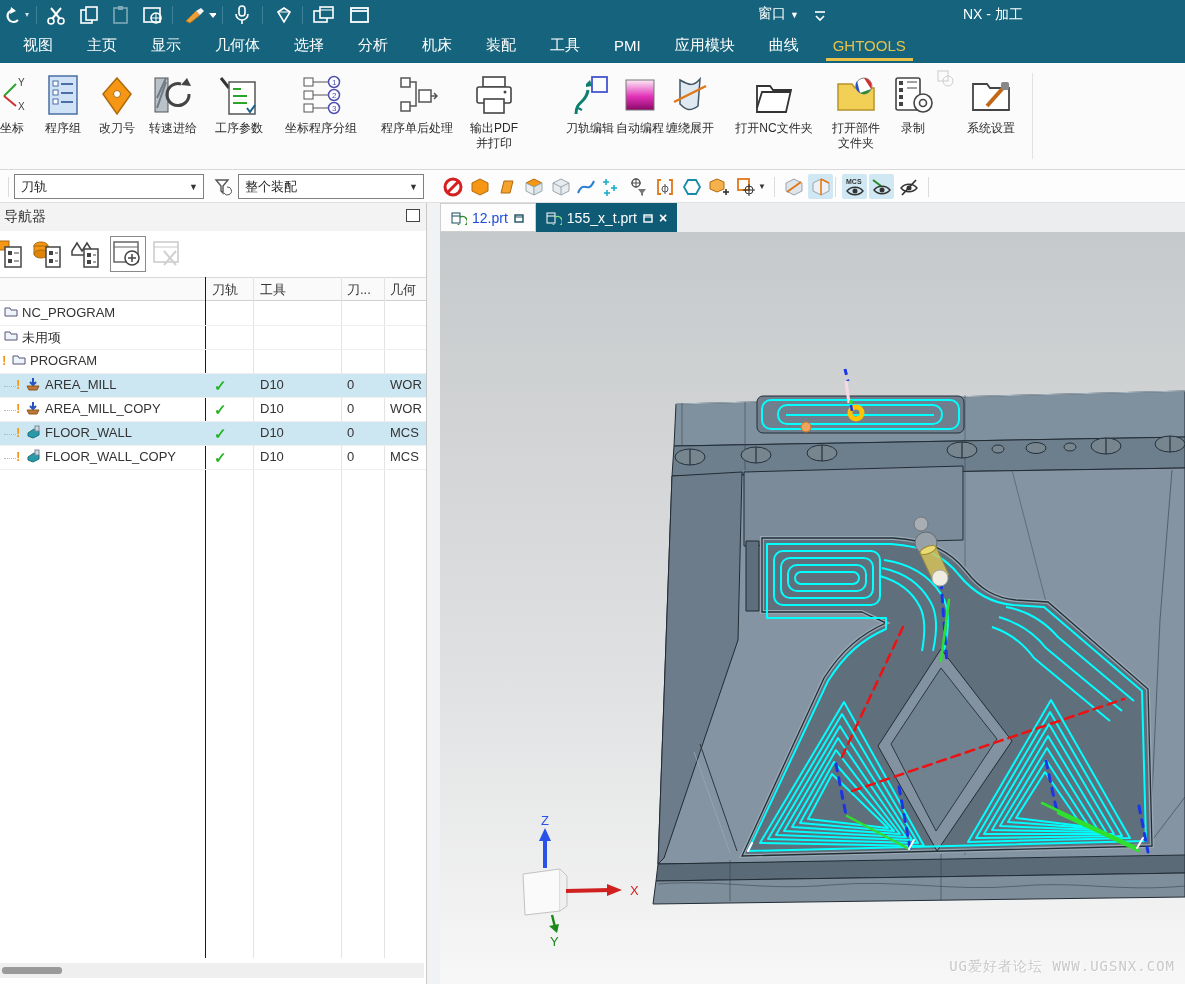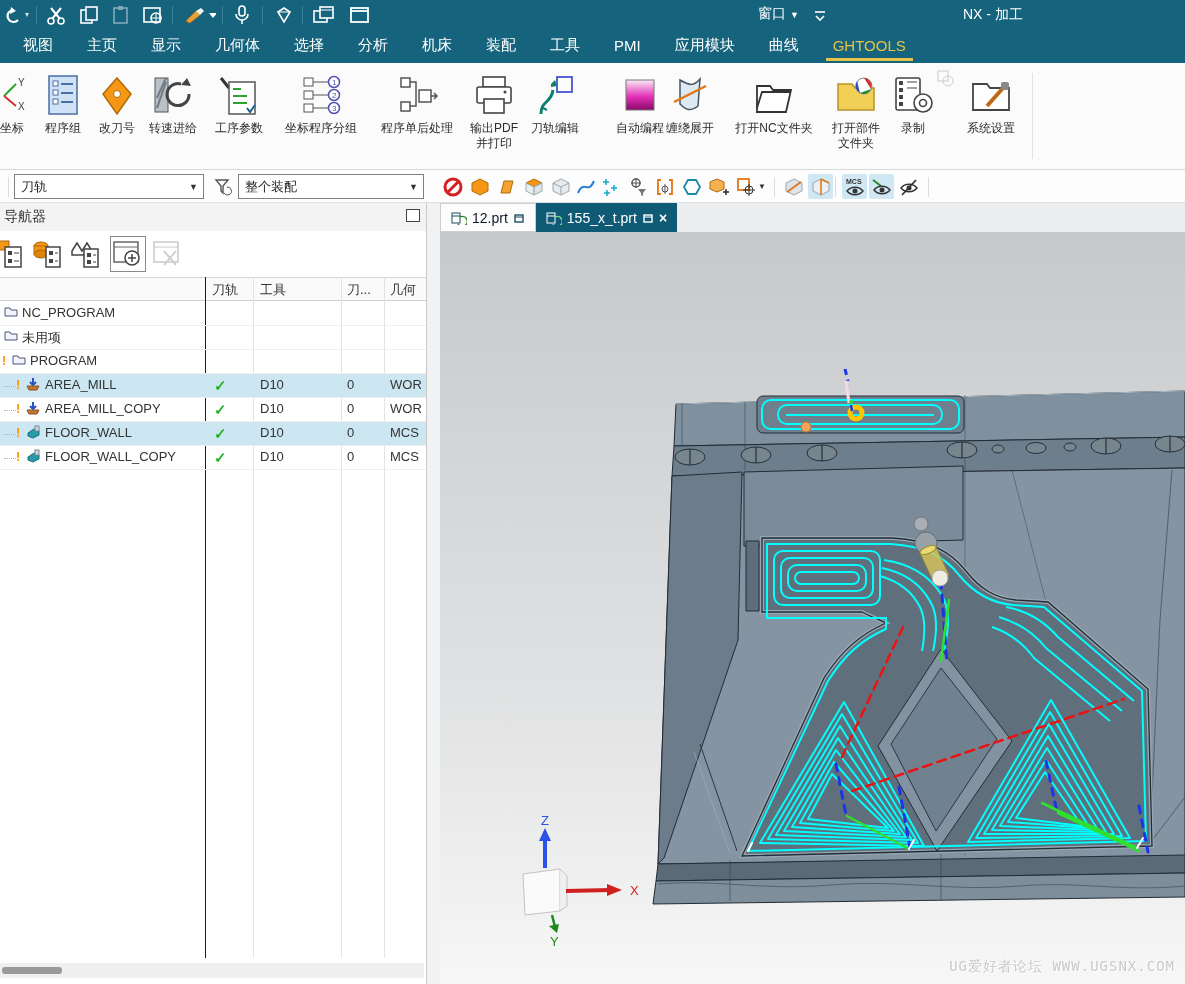--- a/index.html
+++ b/index.html
@@ -62,21 +62,21 @@
   .cell { position:absolute; top:3px; }
   .warn { color:#f59714; font-weight:bold; margin-right:4px; }
   .check { color:#24b324; font-weight:bold; font-size:15px; }
   .treedot { display:inline-block; width:12px; border-top:1px dotted #b5b5b5; margin:0 2px 3px 2px; }
   #nav-hscroll { position:absolute; left:0; bottom:6px; width:424px; height:15px; background:#efefef; }
   #nav-hscroll .thumb { position:absolute; left:2px; top:4px; width:60px; height:7px; background:#9a9a9a; border-radius:3px; }
 
   
   #filetabs { position:absolute; left:440px; top:203px; width:745px; height:29px; background:#ebedee; display:flex; }
   .ftab { height:29px; display:flex; align-items:center; padding:0 10px; font-size:14px; gap:5px; }
-  .ftab.inactive { background:#fdfdfd; color:#0f172a; border:1px solid #cfcfcf; }
+  .ftab.inactive { background:#fdfdfd; color:#1d4ed8; border:1px solid #cfcfcf; }
   .ftab.active { background:#0f5a75; color:#fff; }
   #viewport { position:absolute; left:440px; top:232px; width:745px; height:752px; }
   #watermark { position:absolute; right:10px; bottom:8px; font-family:"DejaVu Sans Mono", monospace;
     font-size:14px; color:#c9c9c9; letter-spacing:1px; text-shadow:1px 1px 0 #ffffff; }
   #divider { position:absolute; left:427px; top:203px; width:13px; height:781px; background:#f1f2f3; }
 </style>
 </head>
 <body>
 
 <div id="titlebar">
@@ -275,21 +275,21 @@
       <svg width="44" height="44">
           <rect x="6" y="4" width="9" height="9" fill="#fff" stroke="#555" stroke-width="1.5"></rect>
           <rect x="6" y="28" width="9" height="9" fill="#fff" stroke="#555" stroke-width="1.5"></rect>
           <polyline points="15,8 21,8 21,32 15,32" fill="none" stroke="#555" stroke-width="1.5"></polyline>
           <rect x="24" y="16" width="12" height="12" fill="#fff" stroke="#555" stroke-width="1.5"></rect>
           <path d="M36 22 l6 0 m-3 -3 l3 3 -3 3" fill="none" stroke="#555" stroke-width="1.5"></path>
         </svg>
     </div>
     <div class="rlabel">程序单后处理</div>
   </div>
-  <div class="ritem" style="left:524px;width:62px">
+  <div class="ritem" style="left:559px;width:62px">
     <div class="ricon">
       <svg width="44" height="44">
           <rect x="24" y="3" width="15" height="15" fill="none" stroke="#4455cc" stroke-width="1.8"></rect>
           <path d="M8 40 C8 26 18 30 20 16" fill="none" stroke="#0c7f70" stroke-width="3"></path>
           <path d="M18 10 l4 -4 2 6 -6 1 z" fill="#0c7f70"></path>
           <line x1="10" y1="34" x2="14" y2="36" stroke="#0c7f70" stroke-width="2"></line>
         </svg>
     </div>
     <div class="rlabel">刀轨编辑</div>
   </div>

